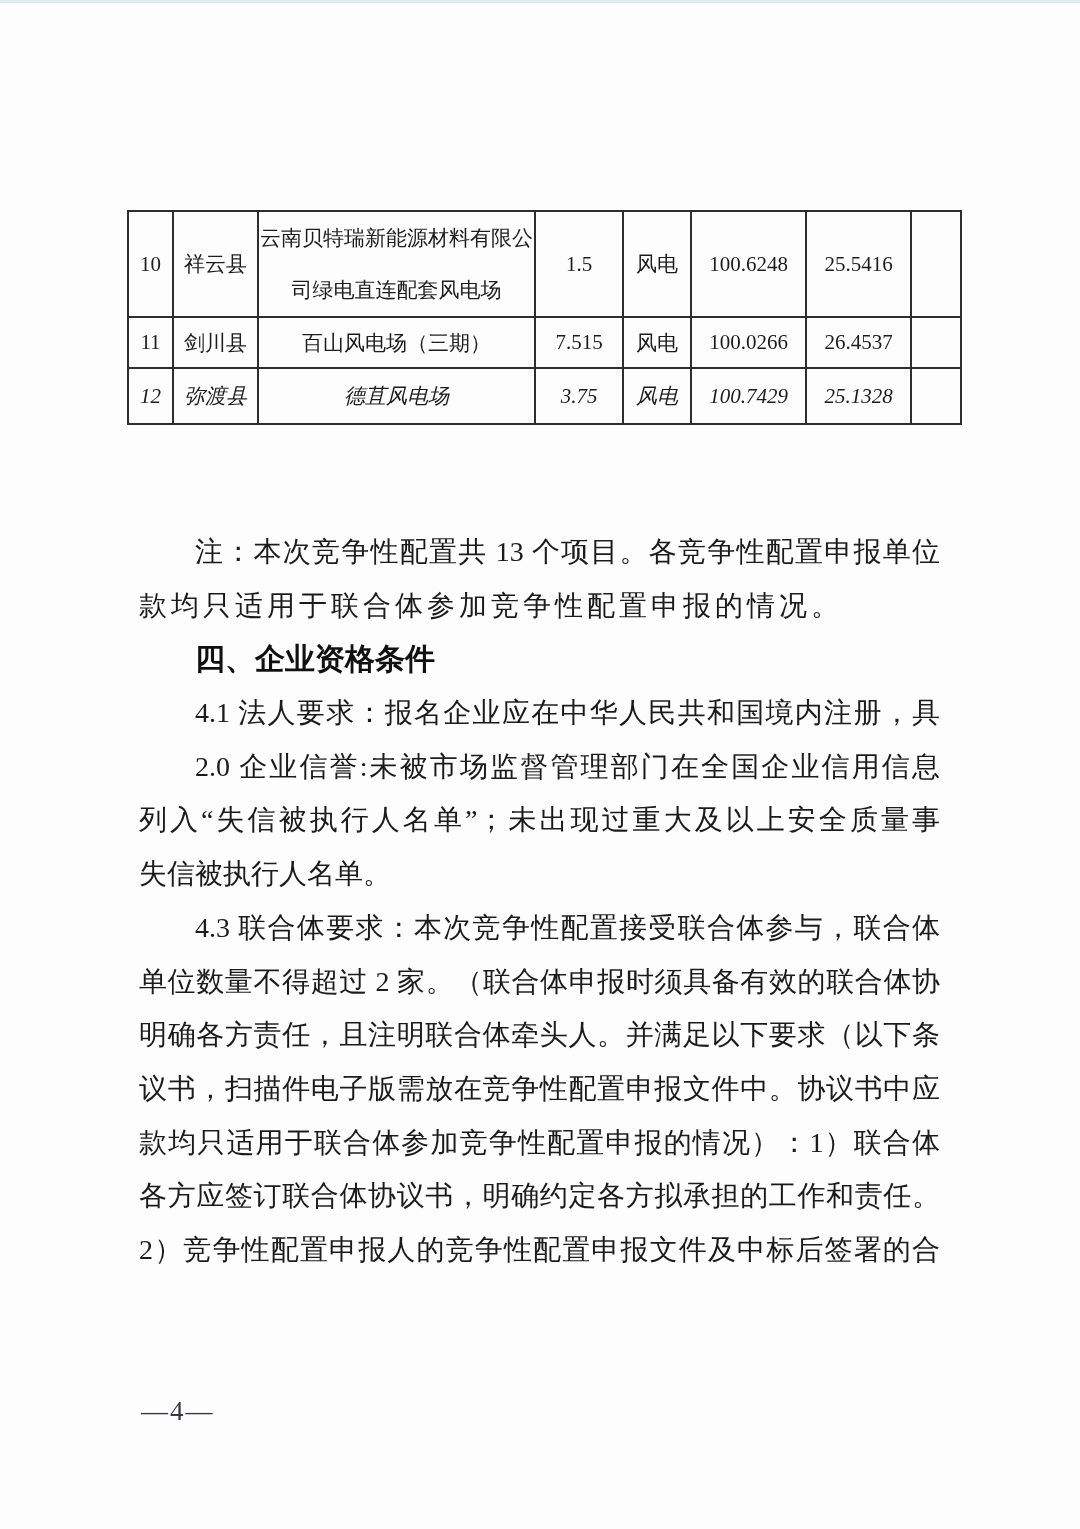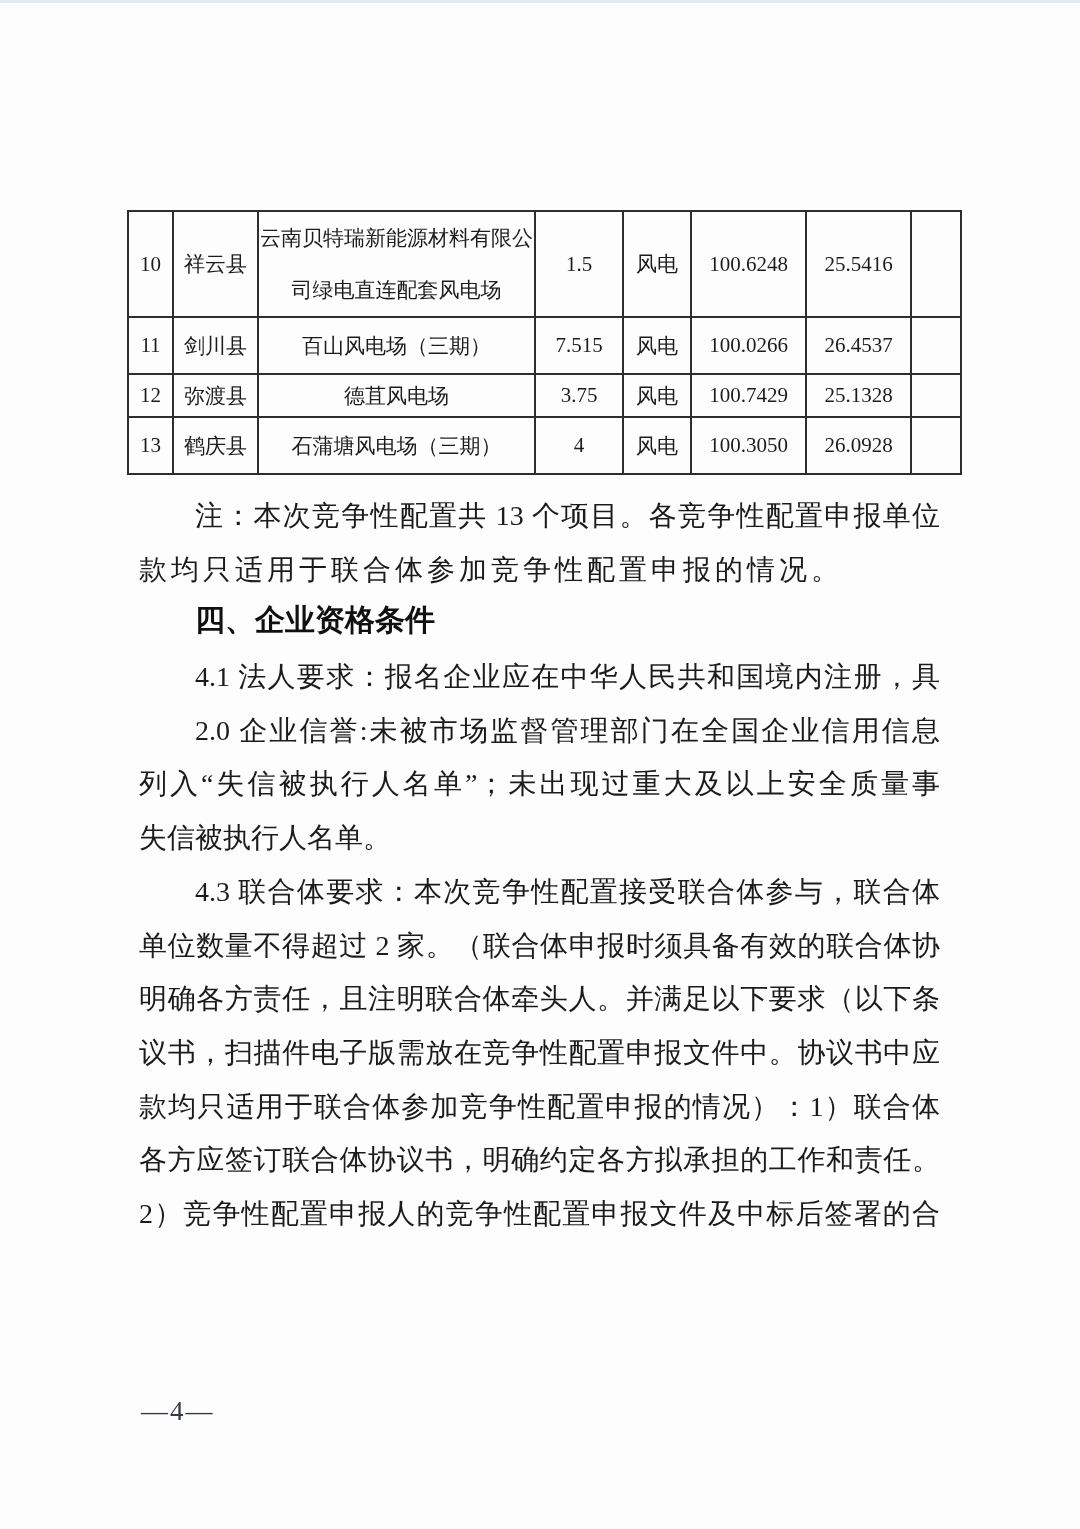--- a/index.html
+++ b/index.html
@@ -30,46 +30,46 @@
     color: #1c1c1c;
   }
   table.doc-table td {
     border: 2px solid #2e2e2e;
     text-align: center;
     vertical-align: middle;
     padding: 0;
     overflow: hidden;
   }
   tr.row-tall  { height: 104px; }
-  tr.row-std   { height: 57px; }
-  tr.row-std2  { height: 43px; }
+  tr.row-std   { height: 51px; }
+  tr.row-std2  { height: 56px; font-style: italic; }
   .two-line { line-height: 52px; }
 
   
   .body-text {
     position: absolute;
-    left: 139px; top: 489px;
+    left: 139px; top: 525px;
     width: 801px;
     color: #1b1b1b;
   }
   .bline {
     height: 53.7px;
     line-height: 53.7px;
     font-size: 28px;
     white-space: nowrap;
   }
   .just {
     white-space: normal;
     text-align: justify;
     text-align-last: justify;
   }
   .indent { text-indent: 56px; }
   .spread { letter-spacing: 4px; }
   .heading-line {
-    font-family: Liberation Mono, monospace;
+    font-family: Liberation Serif, serif;
     font-weight: 700;
     font-size: 30px;
     color: #101010;
   }
 
   
   .page-number {
     position: absolute;
     left: 141px; top: 1396px;
     font-size: 27px;
@@ -121,30 +121,20 @@
       <tr class="row-std2">
         <td>12</td>
         <td>弥渡县</td>
         <td>德苴风电场</td>
         <td>3.75</td>
         <td>风电</td>
         <td>100.7429</td>
         <td>25.1328</td>
         <td></td>
       </tr>
-      <tr class="row-std">
-        <td>13</td>
-        <td>鹤庆县</td>
-        <td>石蒲塘风电场（三期）</td>
-        <td>4</td>
-        <td>风电</td>
-        <td>100.3050</td>
-        <td>26.0928</td>
-        <td></td>
-      </tr>
     </tbody>
   </table>
 
   <div class="body-text">
     <div>
       <div class="bline just indent">注：本次竞争性配置共 13 个项目。各竞争性配置申报单位</div>
       <div class="bline spread">款均只适用于联合体参加竞争性配置申报的情况。</div>
     </div>
 
     <div class="bline heading-line indent">四、企业资格条件</div>

